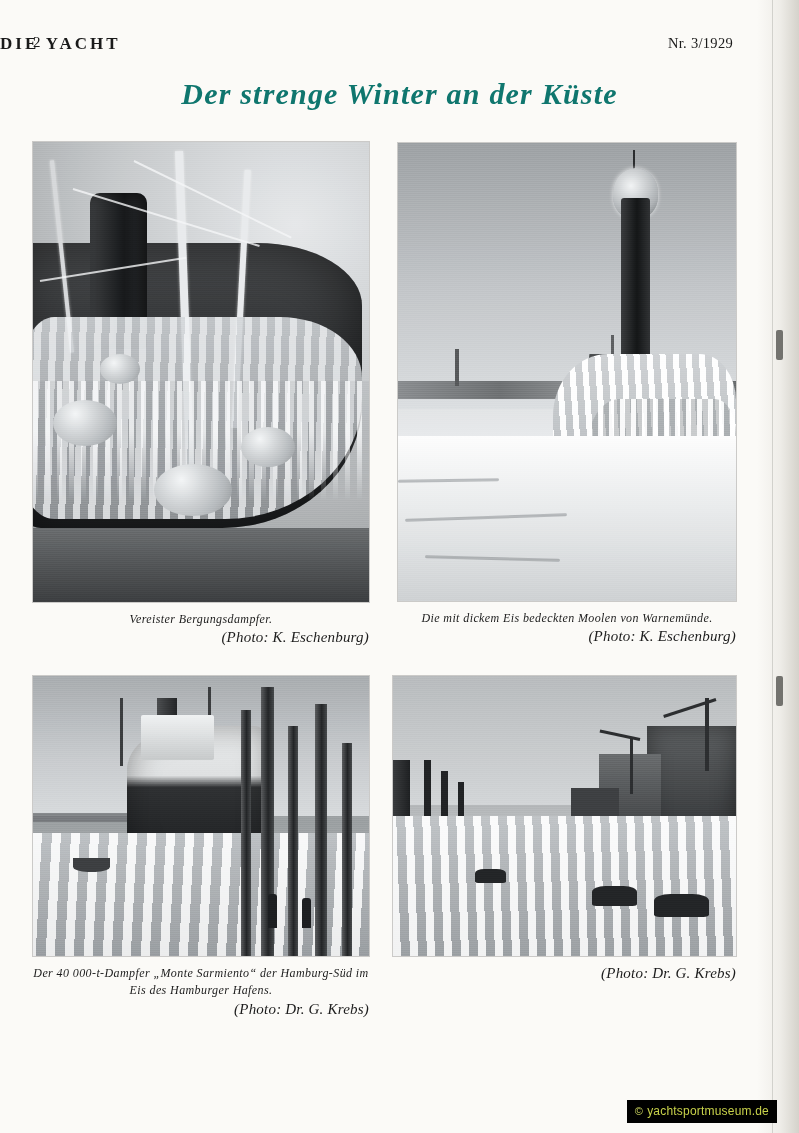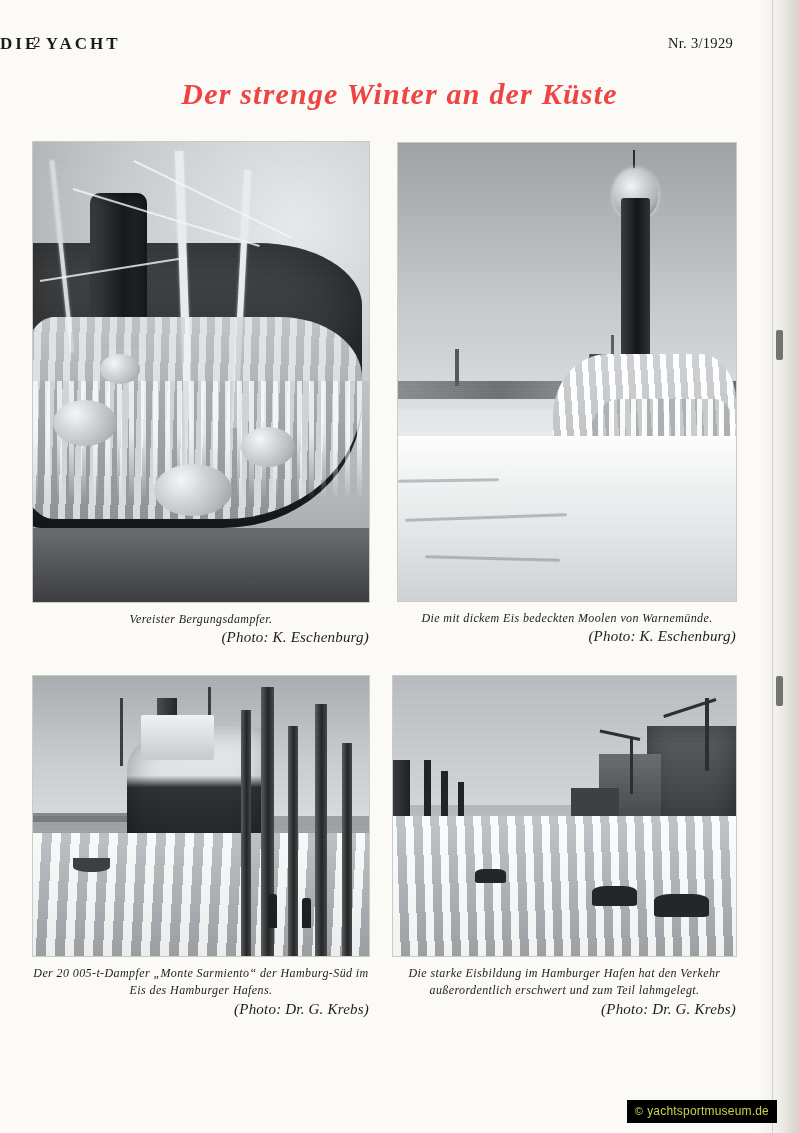--- a/index.html
+++ b/index.html
@@ -84,21 +84,21 @@
     position: absolute;
     left: 0; right: 0;
     top: 77px;
     margin: 0;
     text-align: center;
     font-family: "Liberation Serif", serif;
     font-style: italic;
     font-weight: bold;
     font-size: 30px;
     letter-spacing: 1.2px;
-    color: #ef4444;
+    color: #0f766e;
   }
 
   .fig {
     position: absolute;
   }
   .photo {
     position: relative;
     overflow: hidden;
     background: #9a9a9a;
     box-shadow: 0 0 0 1px rgba(60,60,60,0.25);
@@ -407,21 +407,21 @@
       <div class="pile" style="left:62%; height:88%;"></div>
       <div class="pile" style="left:68%; height:96%; width:13px;"></div>
       <div class="pile" style="left:76%; height:82%;"></div>
       <div class="pile" style="left:84%; height:90%; width:12px;"></div>
       <div class="pile" style="left:92%; height:76%;"></div>
       <div class="figure" style="left:70%;"></div>
       <div class="figure" style="left:80%; height:30px;"></div>
       <div class="grain"></div>
     </div>
     <figcaption style="margin-top:9px;">
-      <div class="cap center">Der 20 005-t-Dampfer „Monte Sarmiento“ der Hamburg-Süd im Eis des Hamburger Hafens.</div>
+      <div class="cap center">Der 40 000-t-Dampfer „Monte Sarmiento“ der Hamburg-Süd im Eis des Hamburger Hafens.</div>
       <div class="credit right">(Photo: Dr. G. Krebs)</div>
     </figcaption>
   </figure>
 
   <figure class="fig" style="left:393px; top:676px; width:343px; margin:0;">
     <div class="photo p4" style="width:343px; height:280px;">
       <div class="sky"></div>
       <div class="warehouse"></div>
       <div class="warehouse2"></div>
       <div class="crane" style="right:8%; top:8%; width:4px; height:26%;"></div>
@@ -433,21 +433,20 @@
       <div class="post" style="left:9%; top:30%; height:52%;"></div>
       <div class="post" style="left:14%; top:34%; height:46%;"></div>
       <div class="post" style="left:19%; top:38%; height:40%; width:6px;"></div>
       <div class="icefield"></div>
       <div class="tug" style="left:58%; width:13%; height:7%;"></div>
       <div class="tug" style="left:76%; width:16%; height:8%; bottom:14%;"></div>
       <div class="tug" style="left:24%; width:9%; height:5%; bottom:26%;"></div>
       <div class="grain"></div>
     </div>
     <figcaption style="margin-top:9px;">
-      <div class="cap center">Die starke Eisbildung im Hamburger Hafen hat den Verkehr außerordentlich erschwert und zum Teil lahmgelegt.</div>
       <div class="credit right">(Photo: Dr. G. Krebs)</div>
     </figcaption>
   </figure>
 
   <div class="page-edge"></div>
   <div class="page-edge-line"></div>
   <div class="spine-mark a"></div>
   <div class="spine-mark b"></div>
 
   <div class="watermark">

